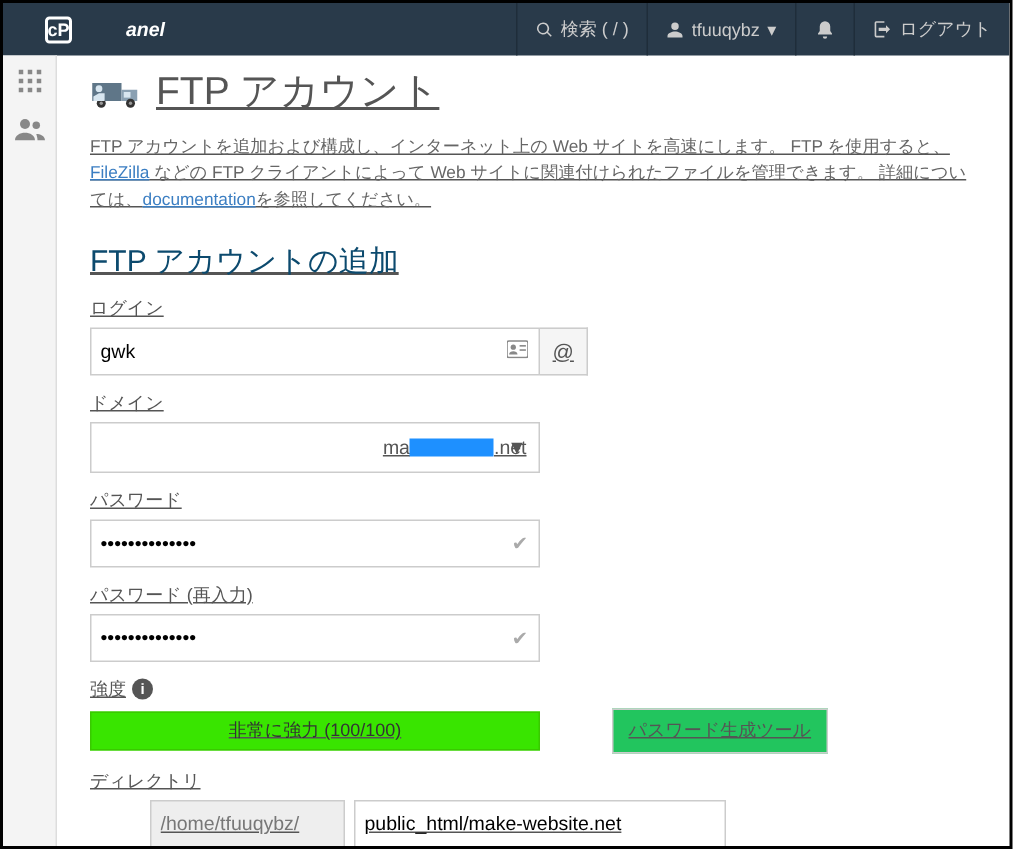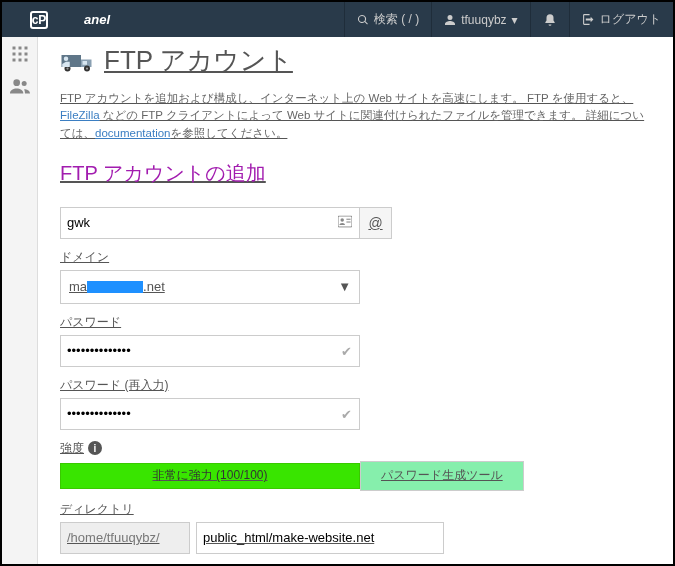--- a/index.html
+++ b/index.html
@@ -18,42 +18,42 @@
   .sidebar { width: 36px; background: #f4f4f4; border-right: 1px solid #ddd; padding-top: 6px; display:flex; flex-direction:column; align-items:center; gap:10px;}
   .sidebar-icon { width:22px; height:22px; display:flex; align-items:center; justify-content:center; color:#777;}
   .main { flex: 1; padding: 6px 22px 14px 22px; overflow-y: auto; text-decoration: underline; }
   
   
   .page-title-row { display:flex; align-items:center; gap:8px; }
   .page-title-row h1 { font-size: 26px; font-weight: 300; color: #555; }
   .intro { font-size: 11.5px; color: #666; margin: 12px 0 18px 0; line-height: 1.5; }
   .intro a { color: #3b7ec2; text-decoration: underline; }
   
-  h2.section { font-size: 20px; font-weight: 300; color: #a21caf; margin-bottom: 20px; }
+  h2.section { font-size: 20px; font-weight: 300; color: #0c4a6e; margin-bottom: 10px; }
   
   .form-row { margin-bottom: 10px; }
   .label { font-size: 12px; color: #555; margin-bottom: 4px; display: flex; align-items:center; gap:4px;}
   
   .input-group { display: flex; }
   .text-input { border: 1px solid #ccc; padding: 6px 6px; font-size: 13px; width: 100%; height: 32px; }
   .text-input.readonly { background: #eee; color: #777; }
   .addon-btn { width: 32px; height: 32px; border: 1px solid #ccc; border-left: 0; background: #f5f5f5; display:flex; align-items:center; justify-content:center; color:#555; font-size:14px;}
   .field-icon { position:absolute; right:8px; top:50%; transform:translateY(-50%); color:#aaa; }
   .input-wrap { position:relative; width:300px; }
   
-  .select-box { display:flex; align-items:center; border:1px solid #ccc; height:32px; padding:16px 8px; width:300px; position:relative; background:#fff;}
+  .select-box { display:flex; align-items:center; border:1px solid #ccc; height:32px; padding:16px 8px; width:300px; position:relative; background:#fff;justify-content:flex-end;}
   .select-box .caret { position:absolute; right:8px; color:#555;}
   .redact { display:inline-block; background:#1E90FF; height:12px; width:56px; vertical-align:middle;}
   
   .strength-row { display:flex; align-items:center; }
   .strength-bar { width: 300px; height: 26px; background: #39e500; border: 1px solid #39c900; display:flex; align-items:center; justify-content:center; font-size:12px; color:#333;}
-  .gen-btn { height: 30px; padding: 0 20px; border: 1px solid #ccc; background: #86efac; font-size: 12px; color:#555;}
+  .gen-btn { height: 30px; padding: 0 10px; border: 1px solid #ccc; background: #22c55e; font-size: 12px; color:#555;margin-left:48px;}
   
   .dir-row { display:flex; gap:6px; }
-  .dir-row .text-input:first-child { width: 130px; }
+  .dir-row .text-input:first-child { width: 130px; margin-left: 40px; }
   .dir-row .text-input:last-child { width: 248px; }
   
   .info-icon { display:inline-flex; width:14px; height:14px; border-radius:50%; background:#555; color:#fff; font-size:10px; align-items:center; justify-content:center; font-weight:bold;}
 </style>
 </head>
 <body>
 
 <div class="navbar">
   <div class="logo">
     <span class="logo-c">cP</span>
@@ -126,20 +126,21 @@
       <h1>FTP アカウント</h1>
     </div>
 
     <p class="intro">
       <span>FTP アカウントを追加および構成し、インターネット上の Web サイトを高速にします。 FTP を使用すると、</span><a>FileZilla</a><span> などの FTP クライアントによって Web サイトに関連付けられたファイルを管理できます。 詳細については、</span><a>documentation</a><span>を参照してください。</span>
     </p>
 
     <h2 class="section">FTP アカウントの追加</h2>
 
     <div class="form-row">
+      <div class="label">ログイン</div>
       <div class="input-group" style="width:332px;">
         <div class="input-wrap" style="flex:1;">
           <input class="text-input" value="gwk" style="">
           <span class="field-icon">
             <svg width="14" height="12" viewBox="0 0 20 16" fill="#888">
                 <rect x="0" y="0" width="20" height="16" rx="2" fill="none" stroke="#888" stroke-width="1.5"></rect>
                 <circle cx="6" cy="6" r="2.5"></circle>
                 <path d="M2 13c0-2 2-3 4-3s4 1 4 3"></path>
                 <rect x="12" y="4" width="6" height="1.5"></rect>
                 <rect x="12" y="8" width="6" height="1.5"></rect>

